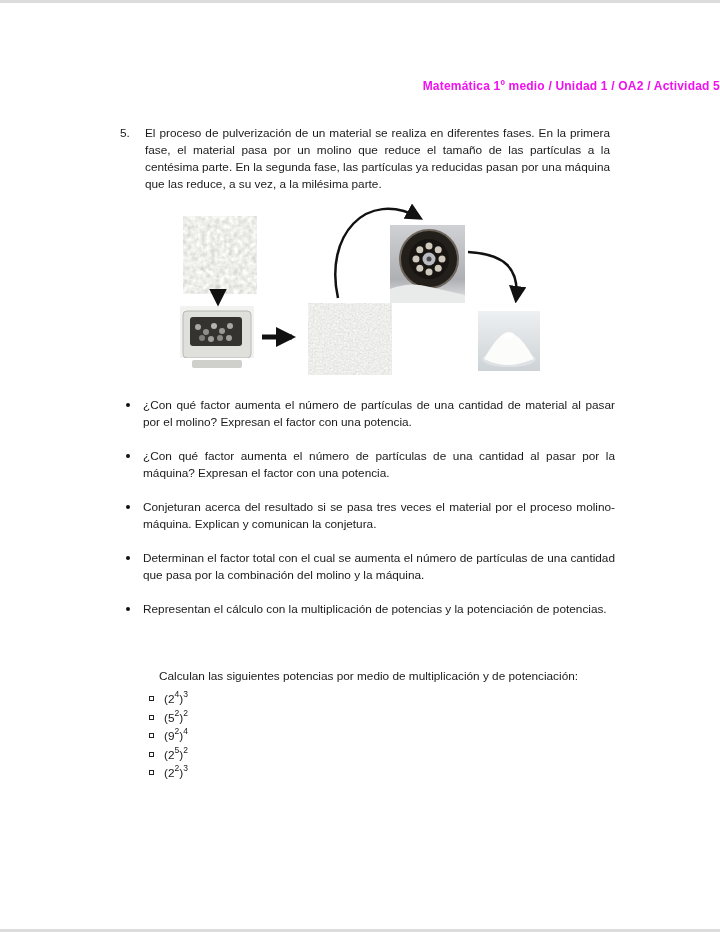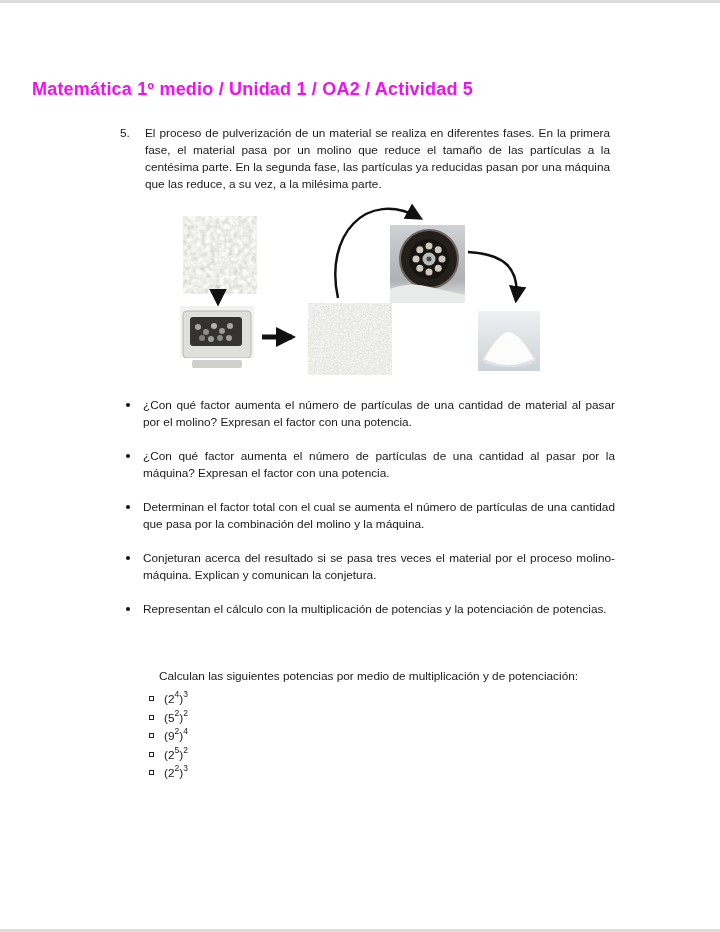--- a/index.html
+++ b/index.html
@@ -10,22 +10,22 @@
     font-family: "Liberation Sans", "DejaVu Sans", sans-serif;
     color: #1a1a1a;
   }
   .page {
     position: relative; width: 720px; height: 932px;
     background: #ffffff; overflow: hidden;
     border-top: 3px solid #dcdcdc; border-bottom: 3px solid #dcdcdc;
   }
   .title {
     position: absolute; top: 76px; left: 0; width: 100%;
-    margin: 0; text-align: left;
-    font-size: 18px; font-weight: bold; color: #f010f0;
+    margin: 0; text-align: right;
+    font-size: 12px; font-weight: bold; color: #f010f0;
     letter-spacing: 0.2px;
     padding-left: 32px;
   }
   .problem {
     position: absolute; top: 122px; left: 120px; width: 494px;
     font-size: 11.8px; line-height: 17px;
   }
   .pnum { position: absolute; left: 0; top: 0; }
   .ptext { margin: 0 4px 0 25px; text-align: justify; }
 
@@ -181,28 +181,28 @@
     <li>
       <span class="dot"></span>
       <span>¿Con qué factor aumenta el número de partículas de una cantidad de material al pasar por el molino? Expresan el factor con una potencia.</span>
     </li>
     <li>
       <span class="dot"></span>
       <span>¿Con qué factor aumenta el número de partículas de una cantidad al pasar por la máquina? Expresan el factor con una potencia.</span>
     </li>
     <li>
       <span class="dot"></span>
+      <span>Conjeturan acerca del resultado si se pasa tres veces el material por el proceso molino-máquina. Explican y comunican la conjetura.</span>
+    </li>
+    <li>
+      <span class="dot"></span>
       <span>Determinan el factor total con el cual se aumenta el número de partículas de una cantidad que pasa por la combinación del molino y la máquina.</span>
     </li>
     <li>
       <span class="dot"></span>
-      <span>Conjeturan acerca del resultado si se pasa tres veces el material por el proceso molino-máquina. Explican y comunican la conjetura.</span>
-    </li>
-    <li>
-      <span class="dot"></span>
       <span>Representan el cálculo con la multiplicación de potencias y la potenciación de potencias.</span>
     </li>
   </ul>
 
   <p class="calc-intro">Calculan las siguientes potencias por medio de multiplicación y de potenciación:</p>
 
   <ul class="powers">
     <li>
       <span class="sq"></span>
       <span class="expr"><span>(2</span><sup>4</sup><span>)</span><sup>3</sup></span>

